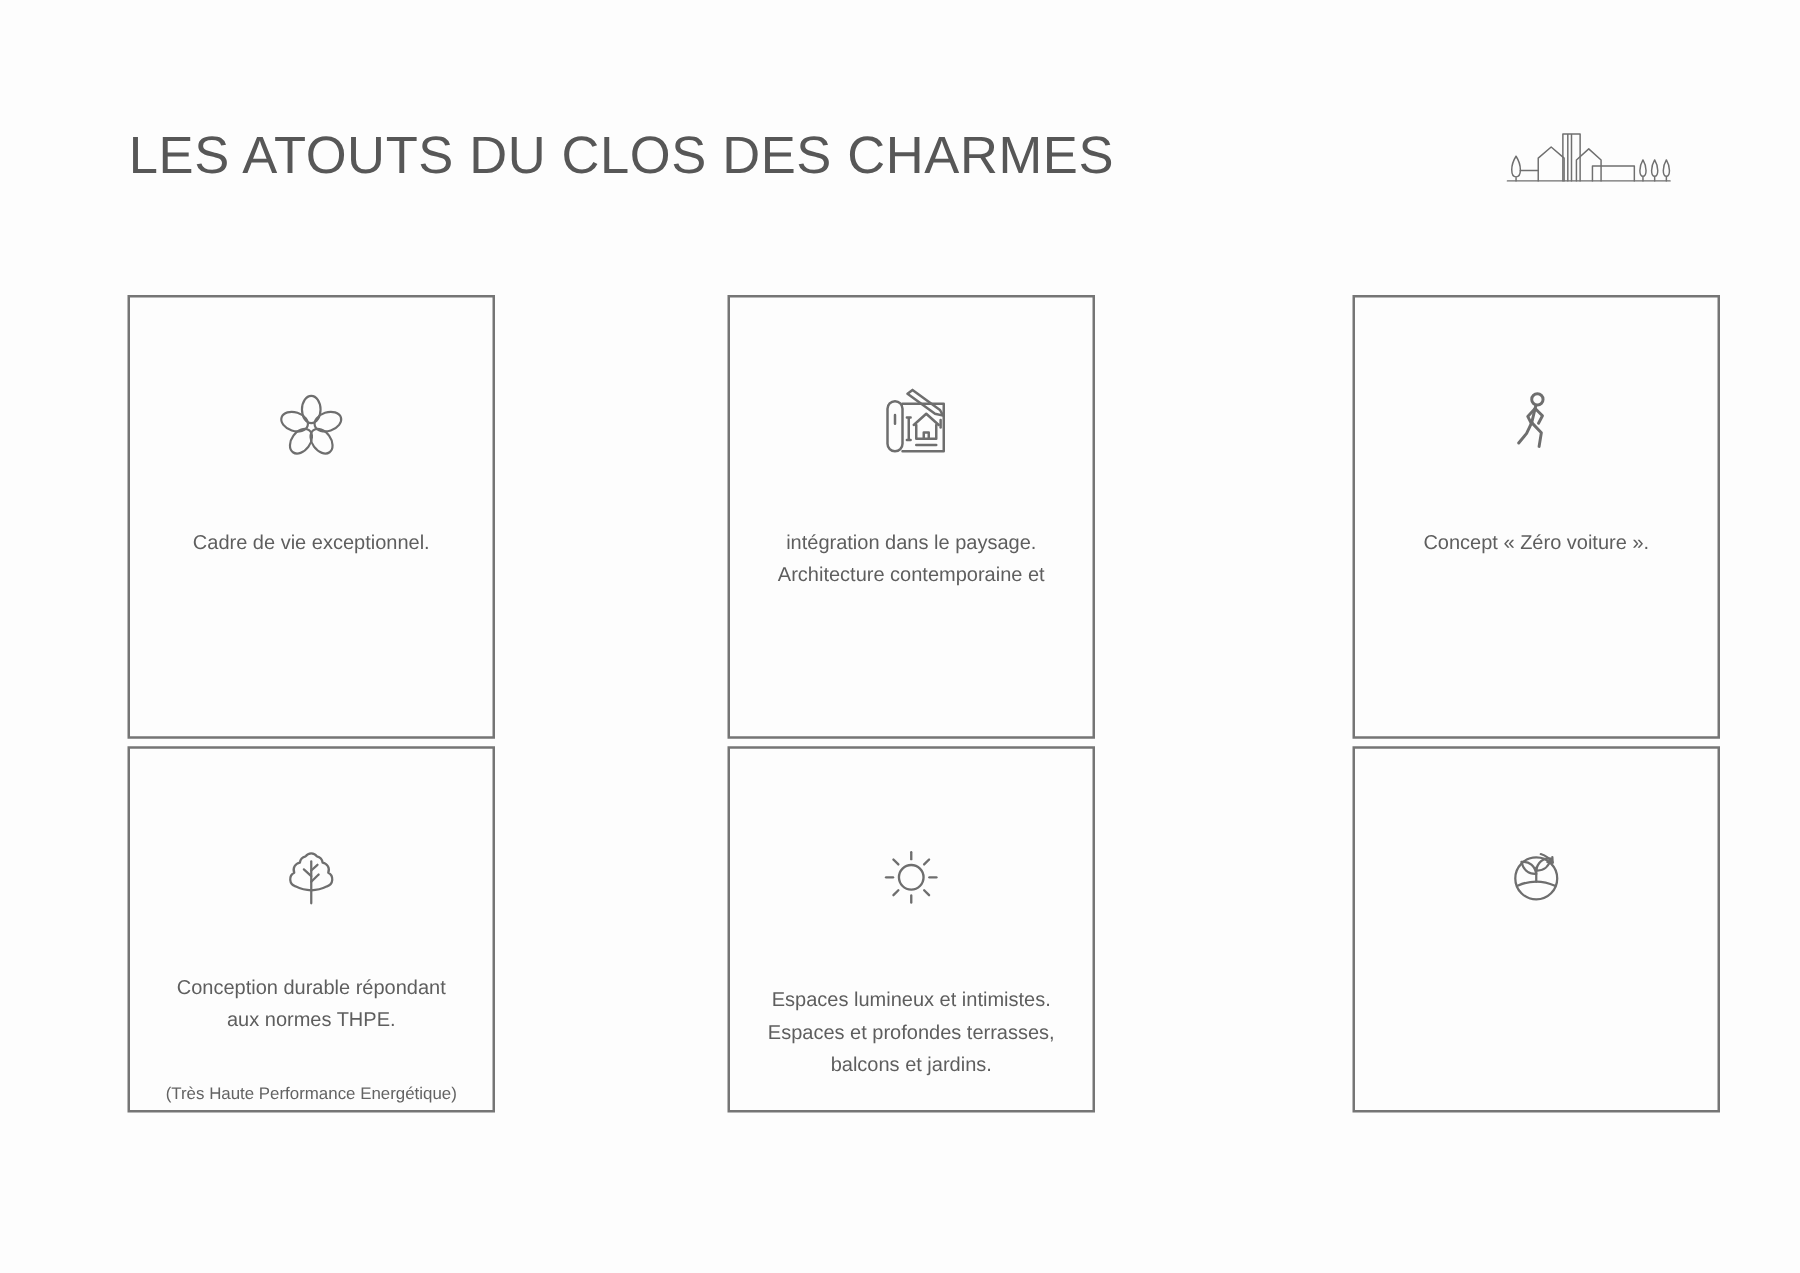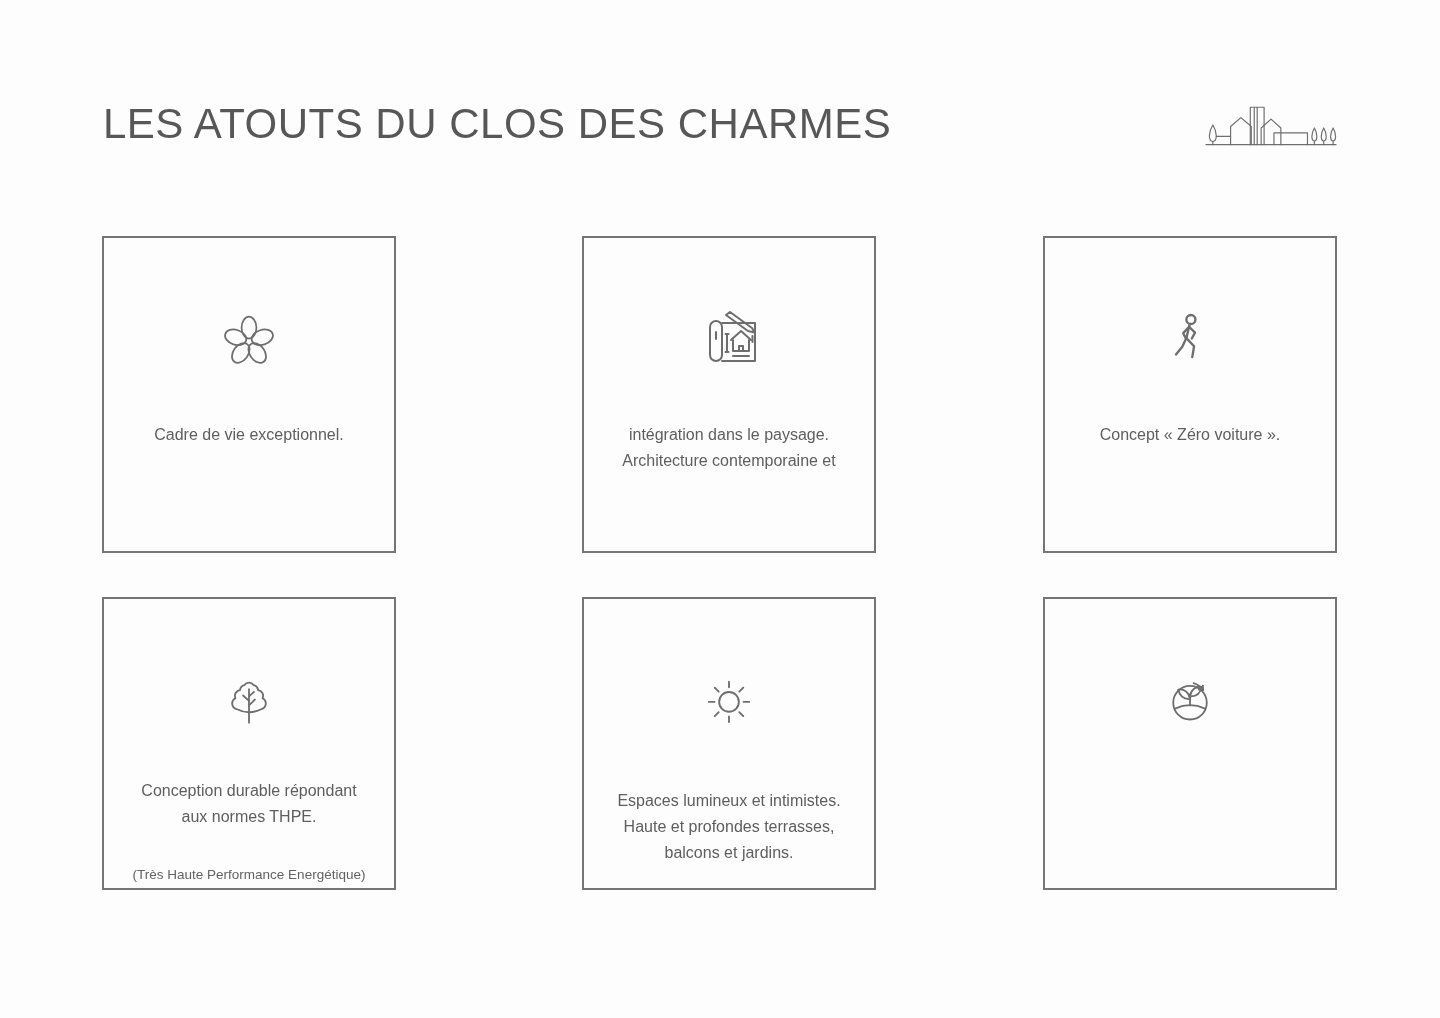--- a/index.html
+++ b/index.html
@@ -11,25 +11,25 @@
   .page-title{
     position:absolute;left:103px;top:100px;
     font-size:42px;font-weight:400;letter-spacing:.5px;
     color:#575757;white-space:nowrap;
   }
   .brand-logo{position:absolute;left:1202px;top:99px;width:138px;height:50px;}
   .card{
     position:absolute;width:294px;background:#fdfdfd;
     border:2px solid #757575;box-sizing:border-box;
   }
-  .card.r1{top:236px;height:317px;}
+  .card.r1{top:236px;height:355px;}
   .card.r2{top:597px;height:293px;}
   .card.c1{left:102px;}
   .card.c2{left:582px;}
-  .card.c3{left:1043px;}
+  .card.c3{left:1082px;}
   .icon-wrap{
     position:absolute;top:68px;left:0;right:0;height:66px;
     display:flex;align-items:center;justify-content:center;
   }
   .card-text{
     position:absolute;top:184px;left:8px;right:8px;
     text-align:center;color:#5e5e5e;
     font-size:16px;line-height:26px;
   }
   .card-text.up{top:179px;text-align:center;}
@@ -147,21 +147,21 @@
         <path d="M32 49.5 V55.5"></path>
         <path d="M43 23 L47.2 18.8"></path>
         <path d="M21 23 L16.8 18.8"></path>
         <path d="M43 45 L47.2 49.2"></path>
         <path d="M21 45 L16.8 49.2"></path>
       </g>
     </svg>
   </div>
   <div class="card-text down">
     <div>Espaces lumineux et intimistes.</div>
-    <div>Haute et profondes terrasses,</div>
+    <div>Espaces et profondes terrasses,</div>
     <div>balcons et jardins.</div>
   </div>
 </div>
 
 <div class="card r2 c3">
   <div class="icon-wrap">
     <svg width="58" height="62" viewBox="0 0 64 64">
       <g class="stroke">
         <circle cx="32" cy="35" r="18.5"></circle>
         <path d="M15.5 41.5 Q 32 34 48.5 41.5"></path>

